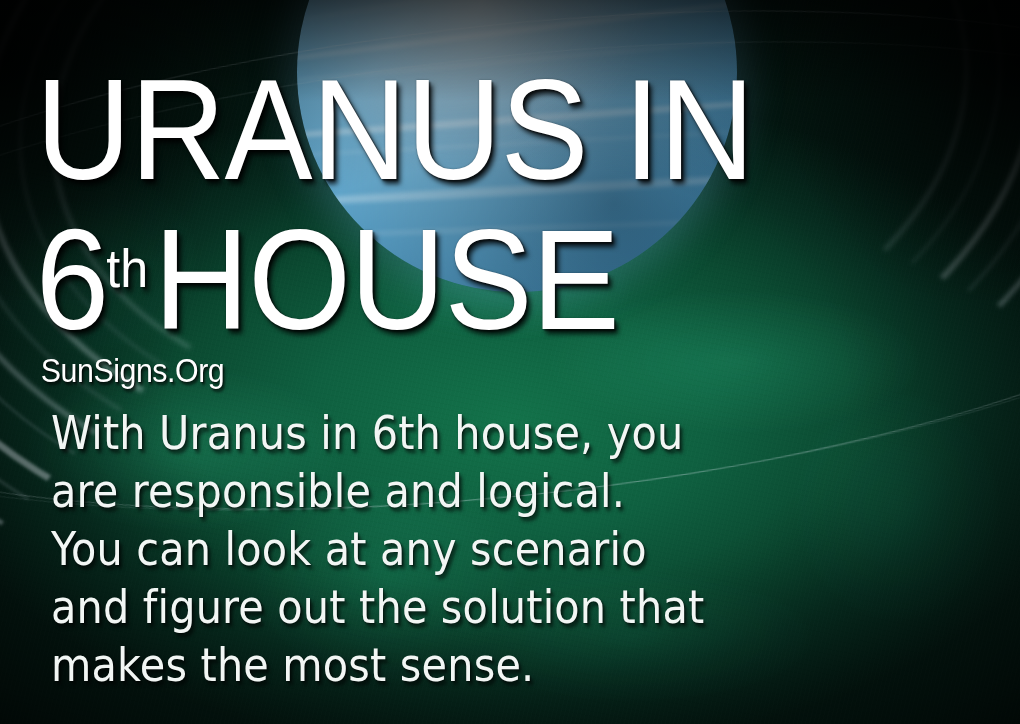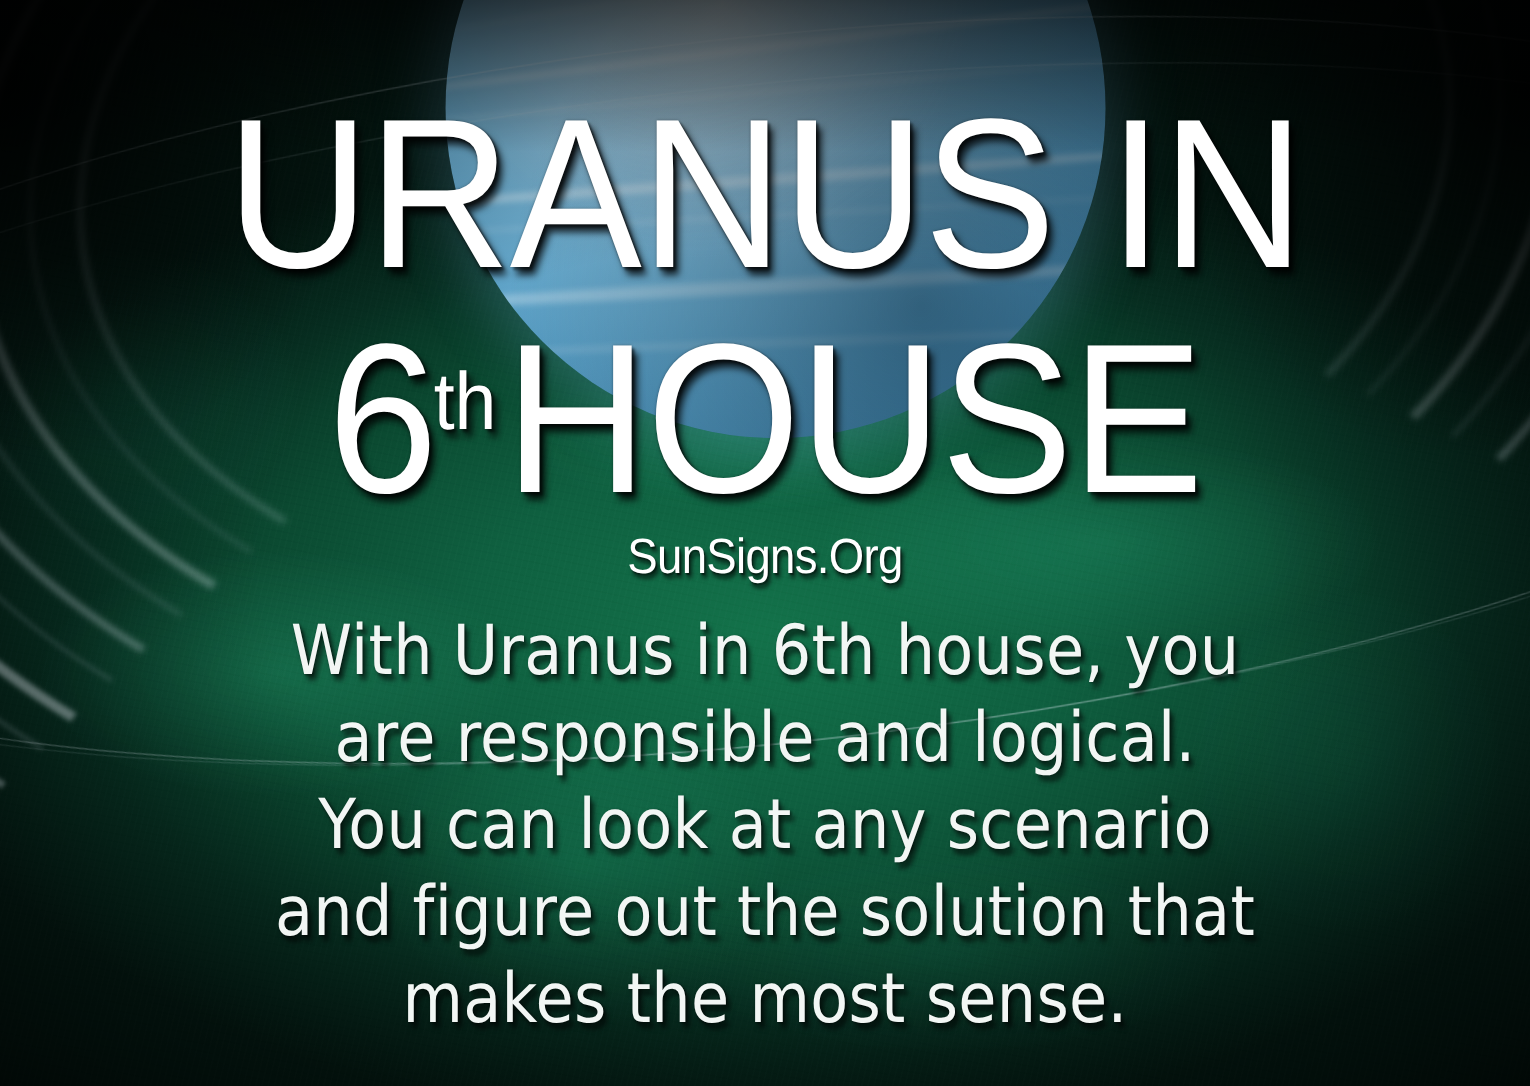--- a/index.html
+++ b/index.html
@@ -161,21 +161,20 @@
     left: 0; top: 0; right: 0; height: 300px;
     background:
       radial-gradient(ellipse 34% 120% at 0% 20%, rgba(0,0,0,.86), rgba(0,0,0,0) 72%),
       radial-gradient(ellipse 34% 120% at 100% 20%, rgba(0,0,0,.86), rgba(0,0,0,0) 72%);
   }
 
   
   .content {
     position: absolute;
     inset: 0;
-    text-align: center;
   }
 
   .headline {
     color: #ffffff;
     font-family: "Liberation Sans Narrow", "Liberation Sans", sans-serif;
     font-weight: 400;
     letter-spacing: -1px;
     line-height: .96;
     text-shadow:
       4px 5px 5px rgba(0,0,0,.78),

